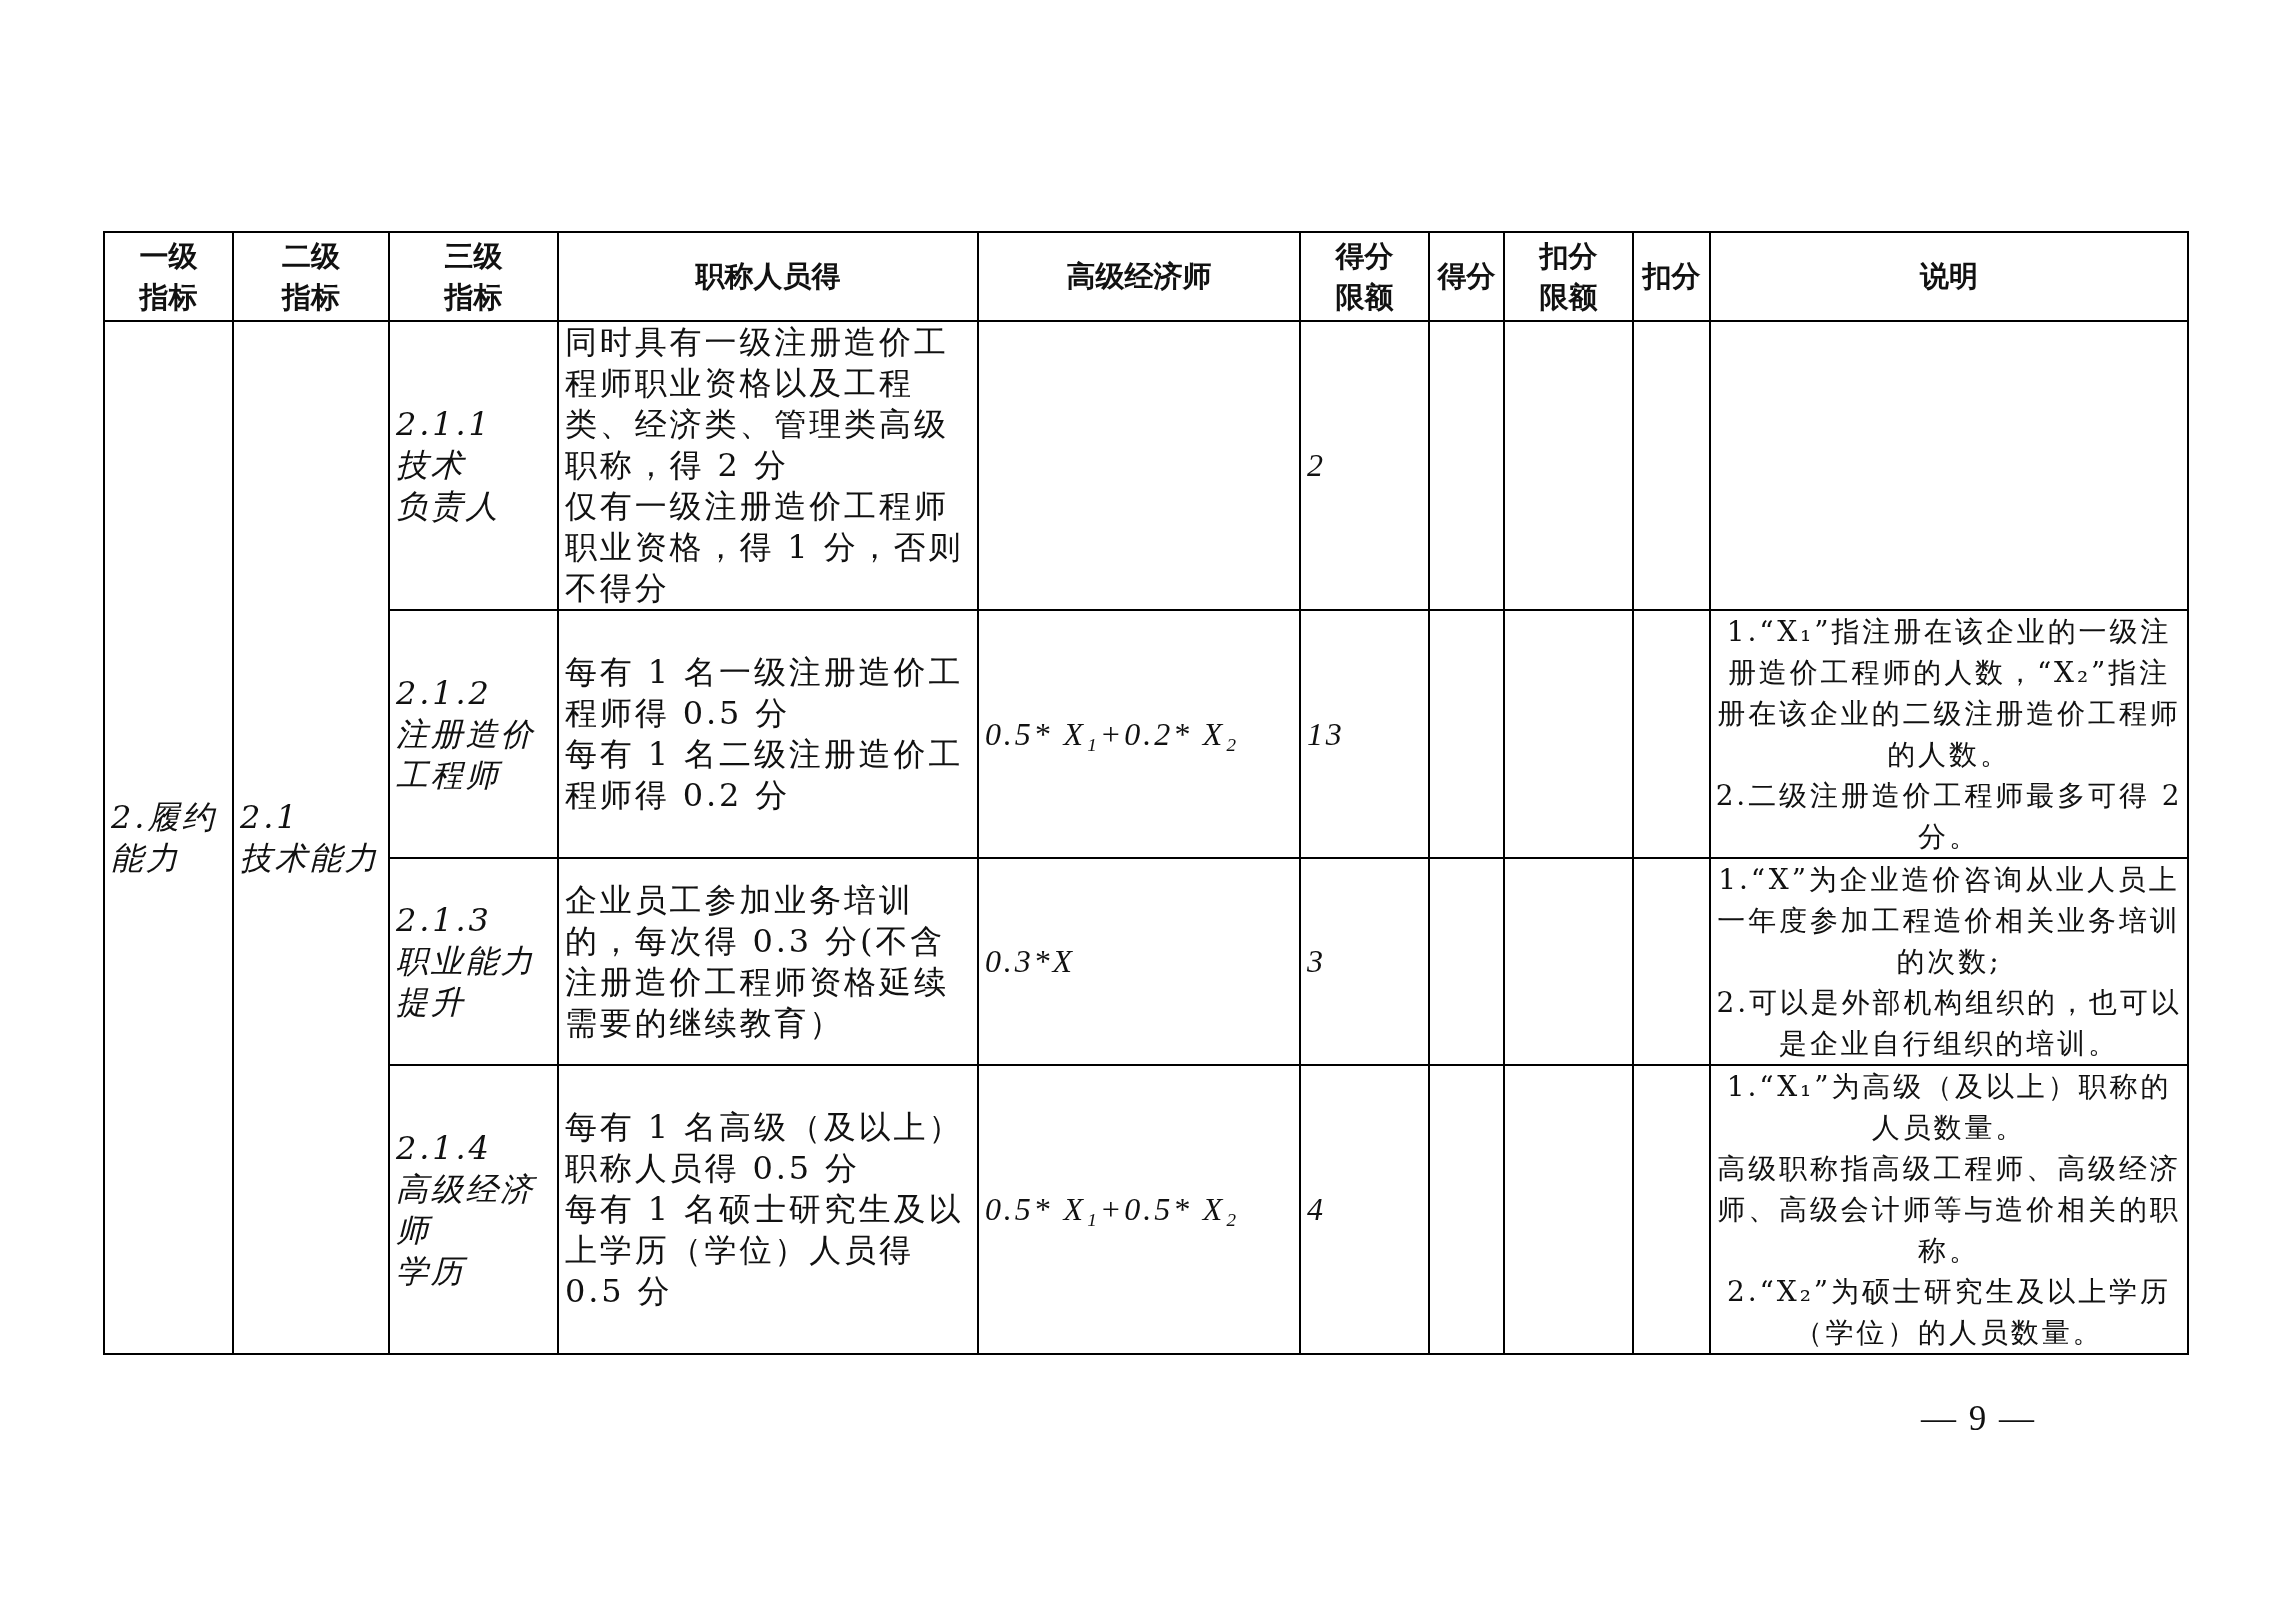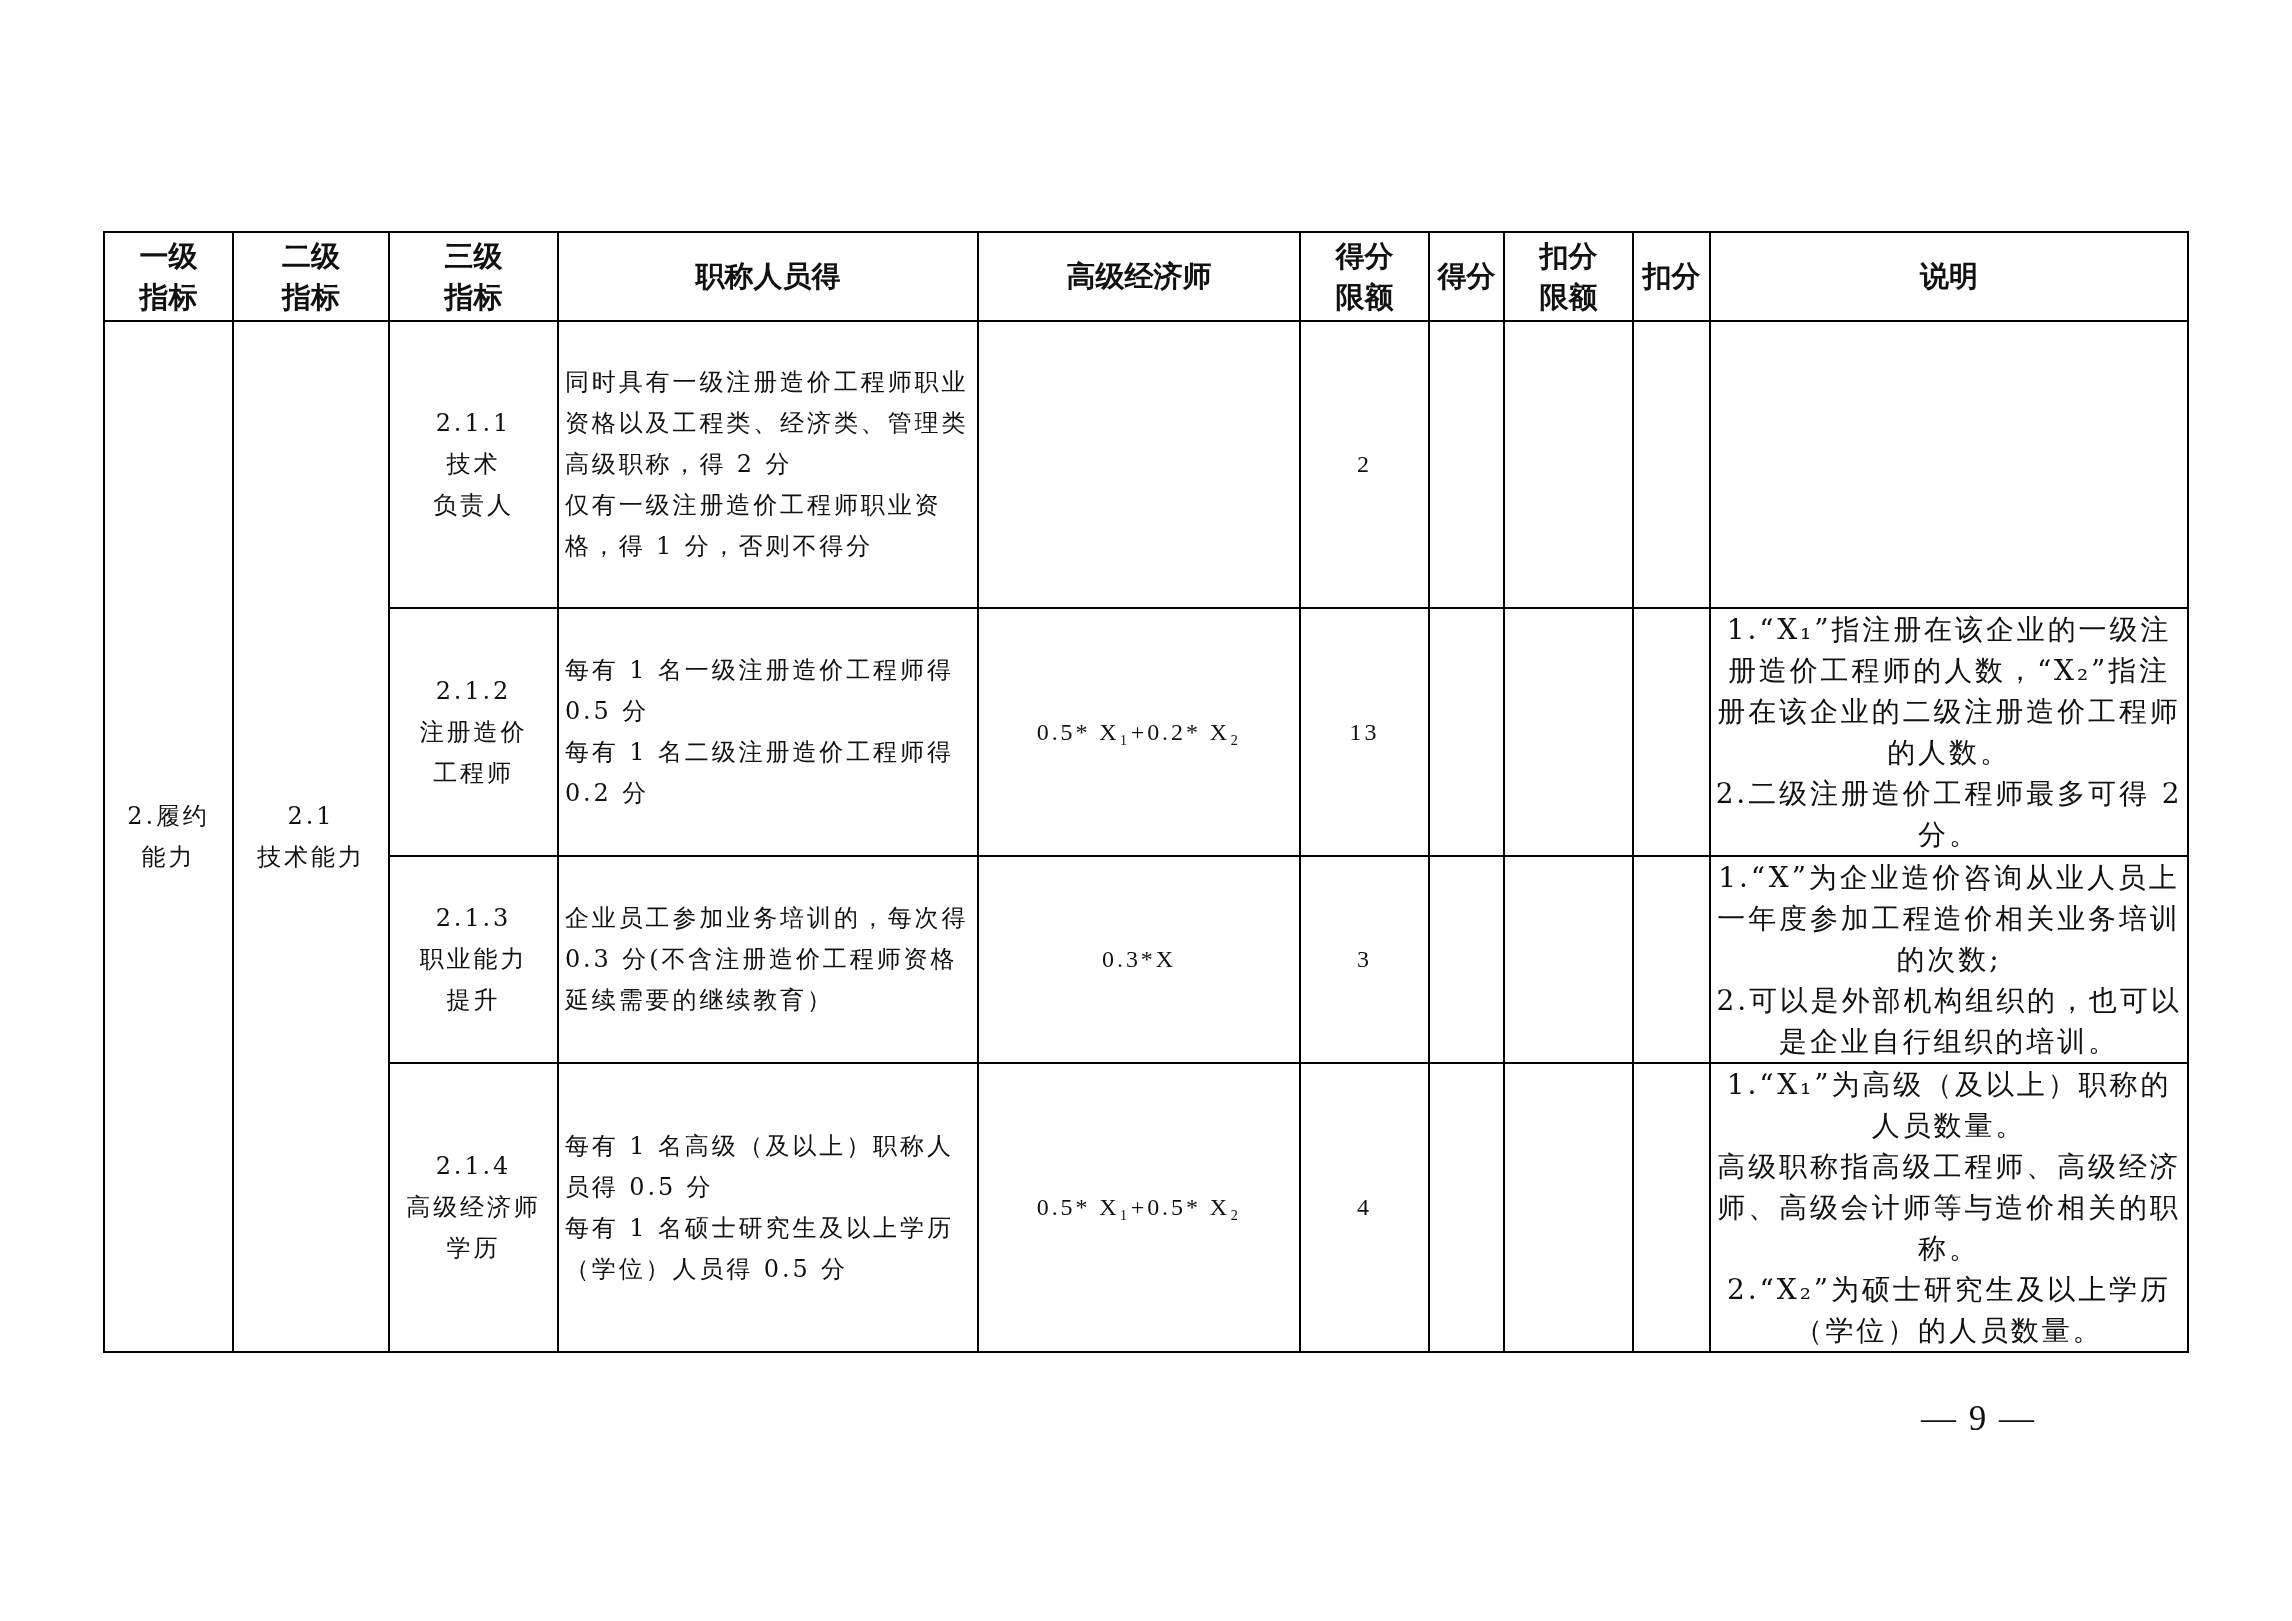--- a/index.html
+++ b/index.html
@@ -20,25 +20,25 @@
     }
     table.eval th {
       font-family: "DejaVu Sans", "Liberation Sans", sans-serif;
       font-weight: bold;
       font-size: 29px;
       line-height: 41px;
       text-align: center;
       height: 89px;
     }
     table.eval td {
-      font-size: 24px;
+      font-size: 32px;
       line-height: 41px;
       letter-spacing: 2.9px;
     }
-    .c { text-align: center; }
+    .c { text-align: left; font-style: italic; }
     .l { text-align: left; }
     .formula { font-family: "Liberation Serif", "DejaVu Serif", serif; font-size: 30px; letter-spacing: 0; }
     .num { font-family: "Liberation Serif", "DejaVu Serif", serif; font-size: 30px; letter-spacing: 0; }
     .pre { white-space: pre-line; }
     .row1 { height: 287px; }
     .row2 { height: 247px; }
     .row3 { height: 206px; }
     .row4 { height: 285px; }
     .note { padding-left: 3.9px !important; padding-right: 3.9px !important; font-size: 28px !important; text-align: center; }
     .page-num {

